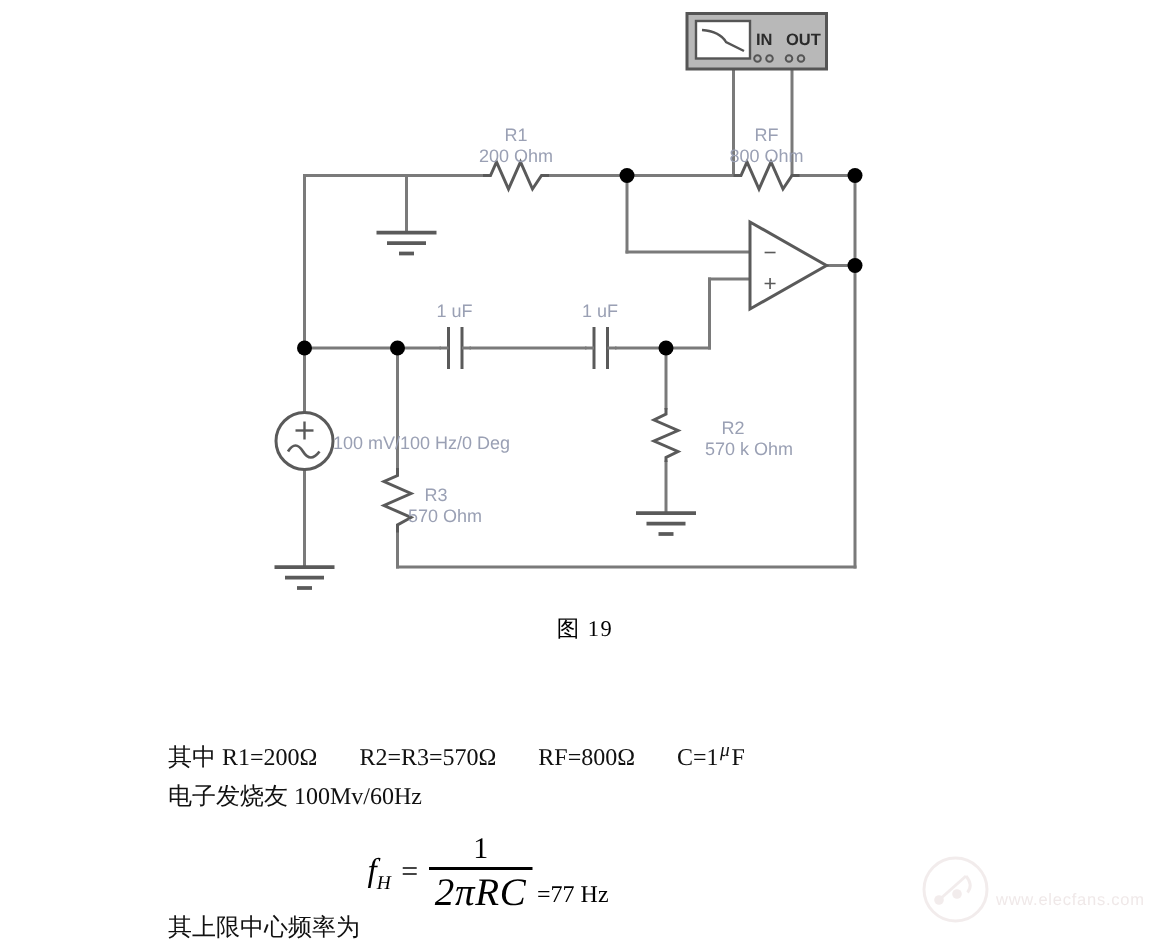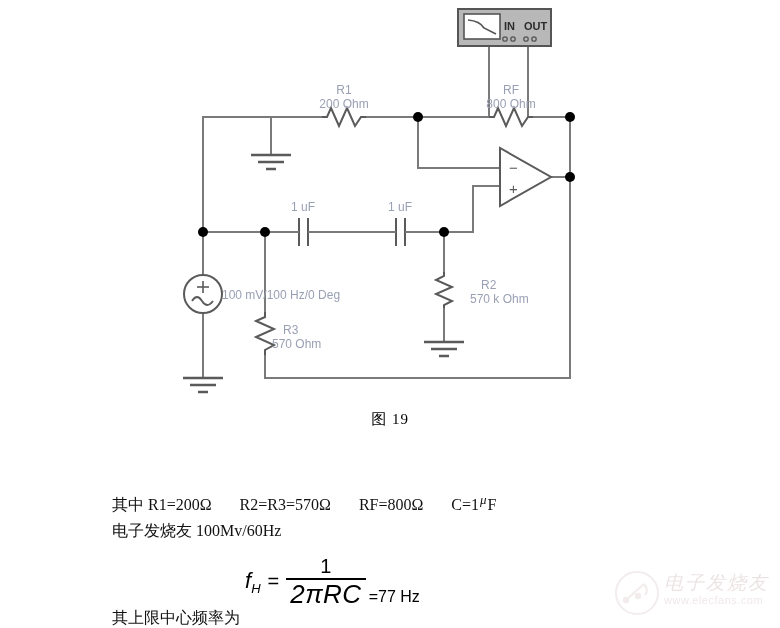--- a/index.html
+++ b/index.html
@@ -56,21 +56,21 @@
     padding: 0 1px;
   }
 
   
   .formula-wrap {
     position: absolute;
     left: 245px;
     top: 556px;
     display: flex;
     align-items: center;
-    font-family: Liberation Sans, sans-serif;
+    font-family: Liberation Serif, serif;
   }
   .f-sym {
     font-style: italic;
     font-size: 22px;
   }
   .f-sym sub {
     font-style: italic;
     font-size: 13px;
   }
   .f-eq {
@@ -317,15 +317,14 @@
 </div>
 
 <div id="watermark">
   <svg width="46" height="46" viewBox="0 0 46 46" style="position:absolute;left:2px;top:8px;">
     <circle cx="23" cy="23" r="21" fill="none" stroke="#e6dada" stroke-width="2"></circle>
     <path d="M 12 30 L 30 14" stroke="#e6dada" stroke-width="2" fill="none"></path>
     <circle cx="12" cy="30" r="3.2" fill="#e6dada"></circle>
     <circle cx="24" cy="26" r="3.2" fill="#e6dada"></circle>
     <path d="M 30 14 Q 35 20 31 25" stroke="#e6dada" stroke-width="2" fill="none"></path>
   </svg>
-  <div class="wm-text">电子发烧友</div>
   <div class="wm-url">www.elecfans.com</div>
 </div>
 
 </body></html>

